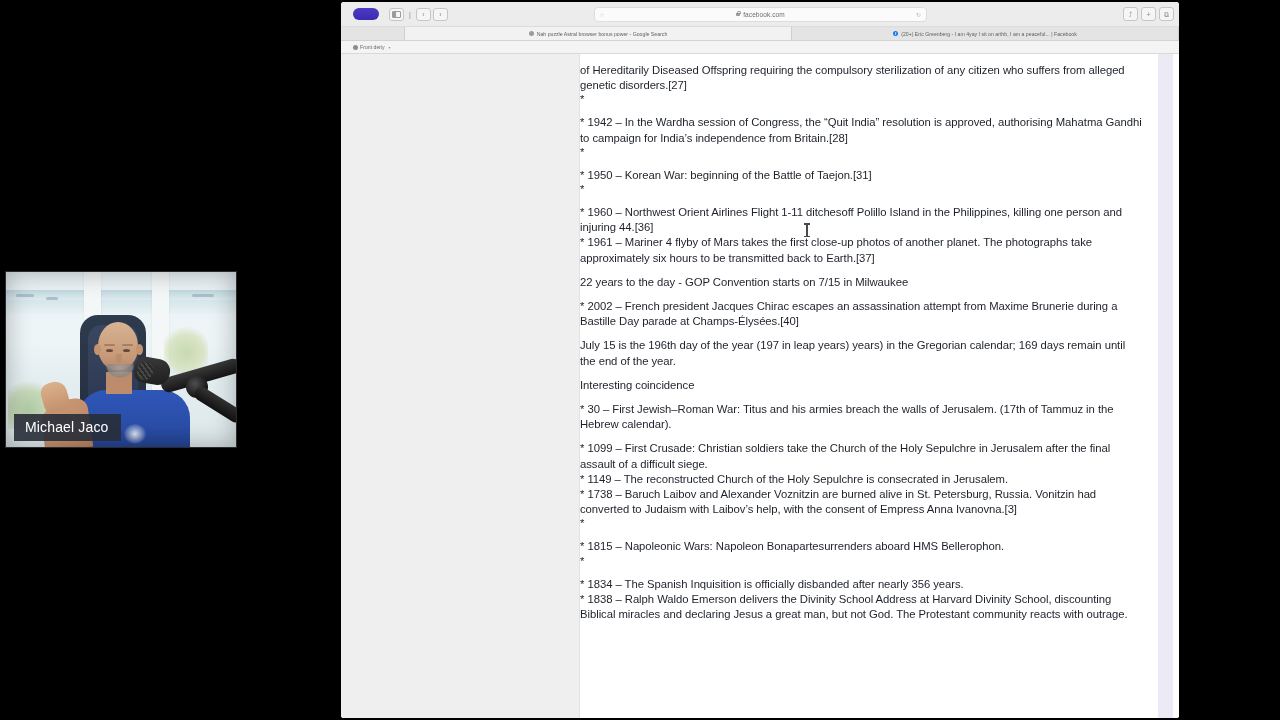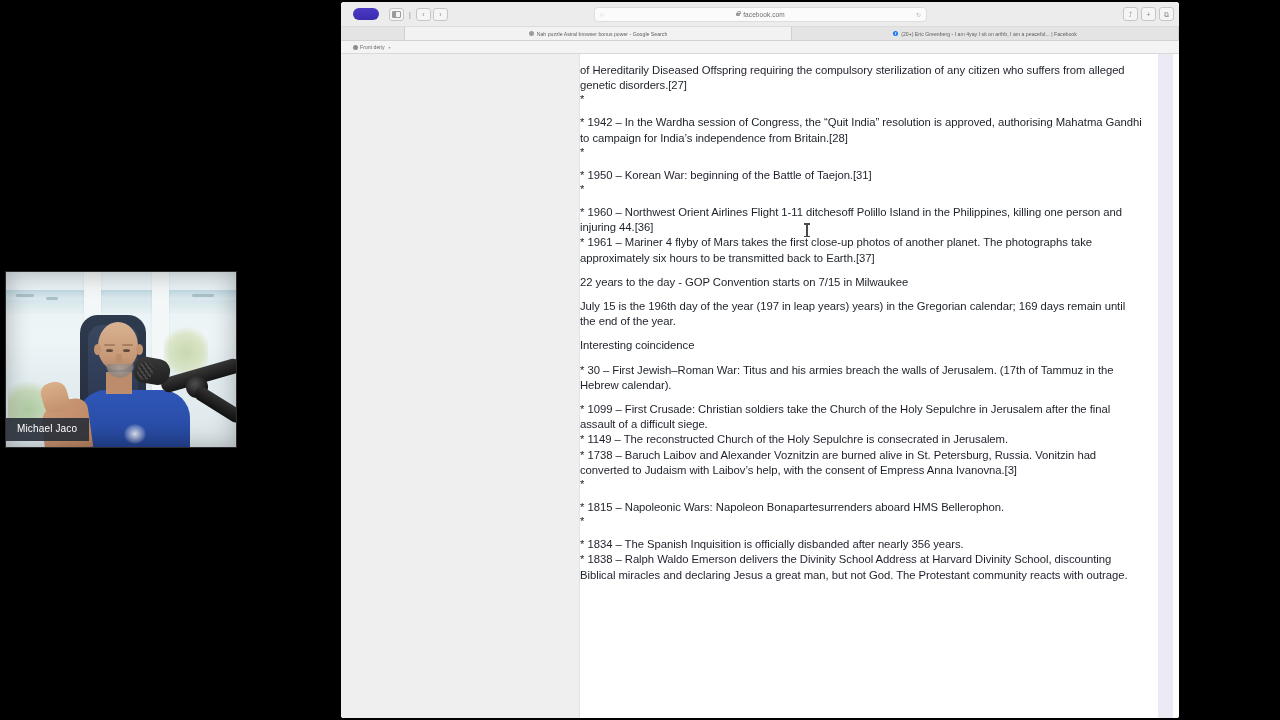--- a/index.html
+++ b/index.html
@@ -398,25 +398,25 @@
   }
 
   .cam-vignette {
     position:absolute; inset:0;
     box-shadow: inset 0 0 26px rgba(0,0,0,.30);
     pointer-events:none;
   }
 
   .cam-nameplate {
     position: absolute;
-    left: 0px;
+    left: 8px;
     bottom: 6px;
     background: rgba(40,46,56,.90);
     color: #ffffff;
-    font-size: 10px;
+    font-size: 14px;
     line-height: 1;
     padding: 6px 12px 7px 11px;
     letter-spacing: .15px;
     white-space: nowrap;
   }
 
   
   #cursor {
     position: absolute;
     left: 806px;
@@ -493,20 +493,21 @@
         <div class="article" id="article">
             <div class="para tight">of Hereditarily Diseased Offspring requiring the compulsory sterilization of any citizen who suffers from alleged genetic disorders.[27]</div>
             <div class="para bullet-only">*</div>
             <div class="para tight">* 1942 – In the Wardha session of Congress, the “Quit India” resolution is approved, authorising Mahatma Gandhi to campaign for India’s independence from Britain.[28]</div>
             <div class="para bullet-only">*</div>
             <div class="para tight">* 1950 – Korean War: beginning of the Battle of Taejon.[31]</div>
             <div class="para bullet-only">*</div>
             <div class="para tight">* 1960 – Northwest Orient Airlines Flight 1-11 ditchesoff Polillo Island in the Philippines, killing one person and injuring 44.[36]</div>
             <div class="para">* 1961 – Mariner 4 flyby of Mars takes the first close-up photos of another planet. The photographs take approximately six hours to be transmitted back to Earth.[37]</div>
             <div class="para">22 years to the day - GOP Convention starts on 7/15 in Milwaukee</div>
+            <div class="para">* 2002 – French president Jacques Chirac escapes an assassination attempt from Maxime Brunerie during a Bastille Day parade at Champs-Élysées.[40]</div>
             <div class="para">July 15 is the 196th day of the year (197 in leap years) years) in the Gregorian calendar; 169 days remain until the end of the year.</div>
             <div class="para">Interesting coincidence</div>
             <div class="para">* 30 – First Jewish–Roman War: Titus and his armies breach the walls of Jerusalem. (17th of Tammuz in the Hebrew calendar).</div>
             <div class="para tight">* 1099 – First Crusade: Christian soldiers take the Church of the Holy Sepulchre in Jerusalem after the final assault of a difficult siege.</div>
             <div class="para tight">* 1149 – The reconstructed Church of the Holy Sepulchre is consecrated in Jerusalem.</div>
             <div class="para tight">* 1738 – Baruch Laibov and Alexander Voznitzin are burned alive in St. Petersburg, Russia. Vonitzin had converted to Judaism with Laibov’s help, with the consent of Empress Anna Ivanovna.[3]</div>
             <div class="para bullet-only">*</div>
             <div class="para tight">* 1815 – Napoleonic Wars: Napoleon Bonapartesurrenders aboard HMS Bellerophon.</div>
             <div class="para bullet-only">*</div>
             <div class="para tight">* 1834 – The Spanish Inquisition is officially disbanded after nearly 356 years.</div>

